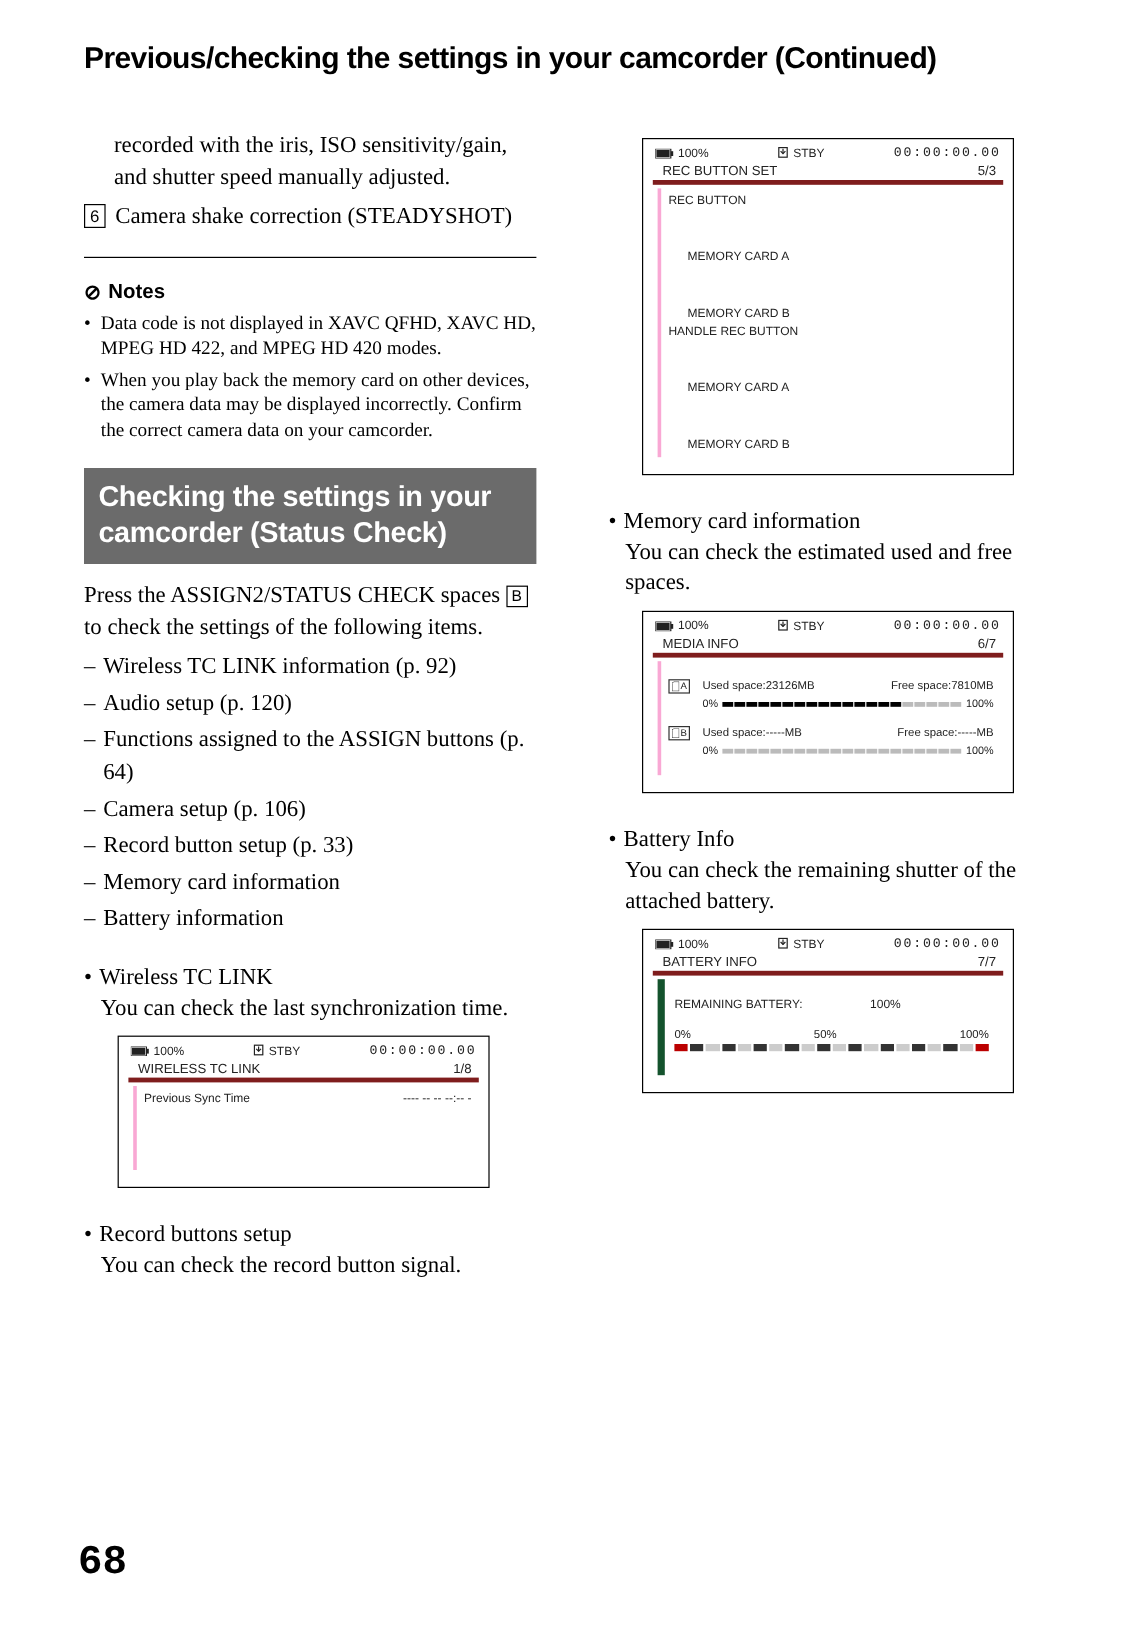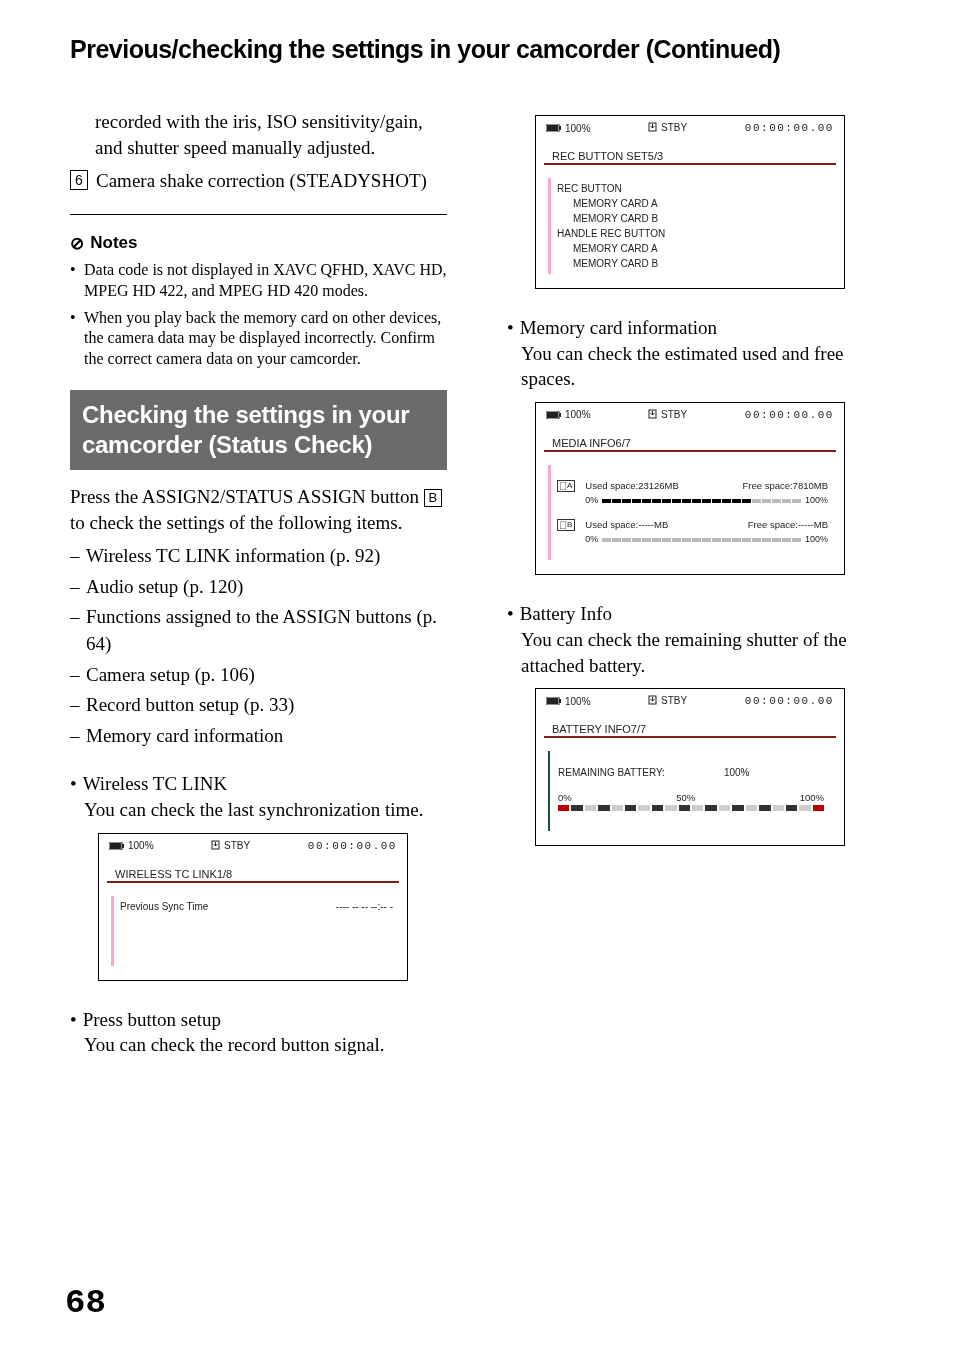--- a/index.html
+++ b/index.html
@@ -147,35 +147,36 @@
   .lcd-top {
     display: flex;
     justify-content: space-between;
     padding: 0 4px 2px 4px;
     font-size: 10px;
   }
   .lcd-top .left { display:flex; align-items:center; gap:3px; }
   .tc-font { font-family: "Courier New", monospace; letter-spacing: 1.5px; font-size: 11px; }
   .lcd-title-row {
     display: flex;
+    justify-content: space-between;
     padding: 1px 6px 1px 8px;
     font-size: 11px;
-    border-bottom: 2px solid #7f1d1d;
-    margin: 13px 2px;
+    border-bottom: 4px solid #7f1d1d;
+    margin: 0 2px;
   }
   .lcd-body {
     border-left: 3px solid #f9a8d4;
     margin: 3px 4px 0 6px;
     padding: 3px 4px 3px 6px;
     font-size: 10px;
     line-height: 1.5;
     min-height: 70px;
   }
   .lcd-body .row { display: flex; justify-content: space-between; }
-  .lcd-body .sub { padding-left: 16px; }
+  .lcd-body .sub { padding-left: 16px; margin-top: 32px; }
   
   .media-slot { margin: 6px 0 10px 0; }
   .media-slot-row { display: flex; align-items: flex-start; gap: 10px; }
   .slot-icon {
     border: 1px solid #333;
     font-size: 8px;
     padding: 0 2px;
     line-height: 10px;
     display: inline-flex;
     align-items: center;
@@ -201,21 +202,21 @@
     gap: 1px;
     height: 4px;
   }
   .seg-bar span {
     flex: 1;
     background: #bbb;
   }
   .seg-bar span.on { background: #000; }
   
   .batt-body {
-    border-left: 2px solid #14532d;
+    border-left: 6px solid #14532d;
     margin: 3px 4px 0 6px;
     padding: 16px 10px 6px 8px;
     min-height: 80px;
     text-align: right;
   }
   .batt-label-row {
     display: flex;
     justify-content: space-between;
     font-size: 10px;
     width: 72%;
@@ -268,30 +269,31 @@
       <span>Notes</span>
     </div>
     <ul class="note-ul">
       <li>Data code is not displayed in XAVC QFHD, XAVC HD, MPEG HD 422, and MPEG HD 420 modes.</li>
       <li>When you play back the memory card on other devices, the camera data may be displayed incorrectly. Confirm the correct camera data on your camcorder.</li>
     </ul>
 
     <div class="section-bar">Checking the settings in your camcorder (Status Check)</div>
 
     <p class="body-text">
-      <span>Press the ASSIGN2/STATUS ASSIGN button </span><span class="inline-box">B</span><span> to check the settings of the following items.</span>
+      <span>Press the ASSIGN2/STATUS CHECK spaces </span><span class="inline-box">B</span><span> to check the settings of the following items.</span>
     </p>
 
     <ul class="dash-list">
       <li>Wireless TC LINK information (p. 92)</li>
       <li>Audio setup (p. 120)</li>
       <li>Functions assigned to the ASSIGN buttons (p. 64)</li>
       <li>Camera setup (p. 106)</li>
       <li>Record button setup (p. 33)</li>
       <li>Memory card information</li>
+      <li>Battery information</li>
     </ul>
 
     <div class="bullet-block">
       <div class="lead">
           <span>•</span>
           <span>Wireless TC LINK</span>
         </div>
       <div class="desc">You can check the last synchronization time.</div>
     </div>
 
@@ -323,21 +325,21 @@
         <div class="row">
           <span>Previous Sync Time</span>
           <span>---- -- -- --:-- -</span>
         </div>
       </div>
     </div>
 
     <div class="bullet-block" style="margin-top:10px">
       <div class="lead">
           <span>•</span>
-          <span>Press button setup</span>
+          <span>Record buttons setup</span>
         </div>
       <div class="desc">You can check the record button signal.</div>
     </div>
 
   </div>
 
   <div class="col">
 
     <div class="lcd-outer" style="margin-top:6px">
       <div class="lcd-top">

